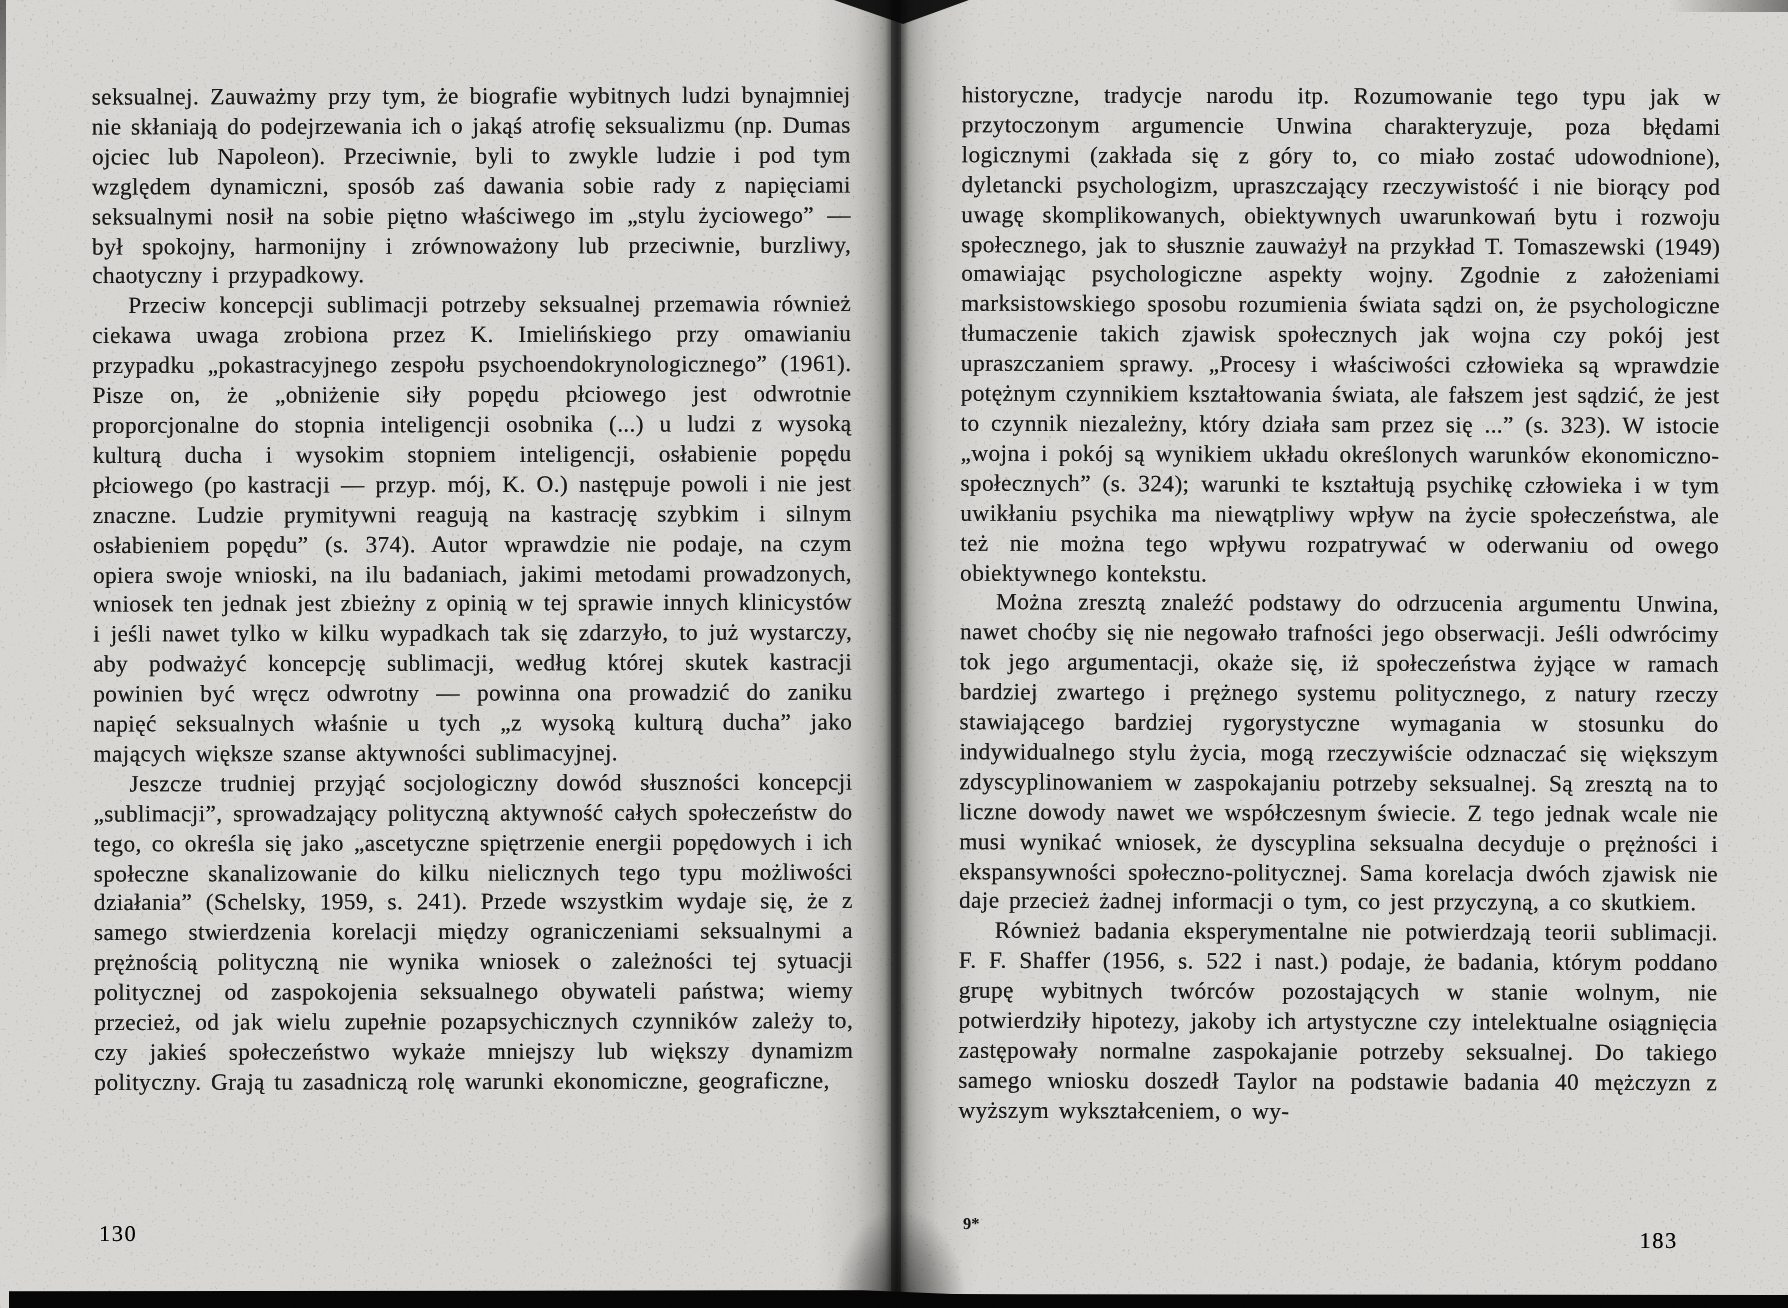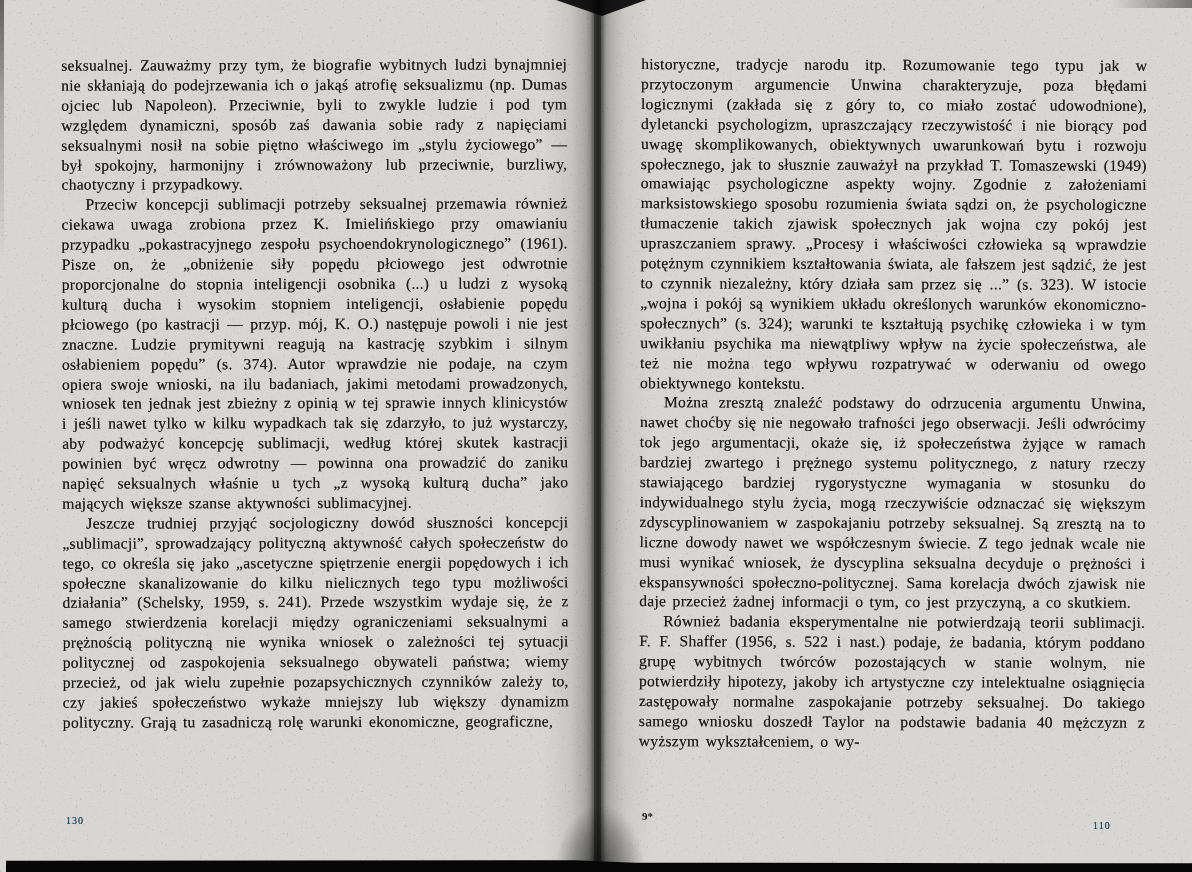--- a/index.html
+++ b/index.html
@@ -23,22 +23,22 @@
     word-spacing:2.2px;
     color:#191919;
     text-shadow:0 0 0.4px rgba(10,10,10,0.65);
   }
   .page-left .text-block{left:62px;top:55px;width:506px;transform:rotate(-0.15deg);}
   .page-right .text-block{left:44px;top:55px;width:506px;transform:rotate(0.2deg);}
   .text-block p{margin:0;}
   .text-block p.indent{text-indent:24px;}
   .page-number{
     position:absolute;
-    font-size:10px;letter-spacing:1px;
-    color:#0c4a6e;text-shadow:0 0 0.4px rgba(10,10,10,0.6);
+    font-size:15px;letter-spacing:1px;
+    color:#000000;text-shadow:0 0 0.4px rgba(10,10,10,0.6);
   }
   .page-left .page-number{left:66px;top:815px;}
   .page-right .page-number{left:497px;top:820px;}
   .signature-mark{
     position:absolute;left:46px;top:810px;
     font-size:11px;font-weight:bold;color:#111;
   }
   
   .gutter-shadow{
     position:absolute;left:543px;top:0;width:110px;height:872px;
@@ -103,21 +103,21 @@
     <div class="page-number">130</div>
   </div>
 
   <div class="page page-right">
     <div class="text-block">
       <p>historyczne, tradycje narodu itp. Rozumowanie tego typu jak w przytoczonym argumencie Unwina charakteryzuje, poza błędami logicznymi (zakłada się z góry to, co miało zostać udowodnione), dyletancki psychologizm, upraszczający rzeczywistość i nie biorący pod uwagę skomplikowanych, obiektywnych uwarunkowań bytu i rozwoju społecznego, jak to słusznie zauważył na przykład T. Tomaszewski (1949) omawiając psychologiczne aspekty wojny. Zgodnie z założeniami marksistowskiego sposobu rozumienia świata sądzi on, że psychologiczne tłumaczenie takich zjawisk społecznych jak wojna czy pokój jest upraszczaniem sprawy. „Procesy i właściwości człowieka są wprawdzie potężnym czynnikiem kształtowania świata, ale fałszem jest sądzić, że jest to czynnik niezależny, który działa sam przez się ...” (s. 323). W istocie „wojna i pokój są wynikiem układu określonych warunków ekonomiczno-społecznych” (s. 324); warunki te kształtują psychikę człowieka i w tym uwikłaniu psychika ma niewątpliwy wpływ na życie społeczeństwa, ale też nie można tego wpływu rozpatrywać w oderwaniu od owego obiektywnego kontekstu.</p>
       <p class="indent">Można zresztą znaleźć podstawy do odrzucenia argumentu Unwina, nawet choćby się nie negowało trafności jego obserwacji. Jeśli odwrócimy tok jego argumentacji, okaże się, iż społeczeństwa żyjące w ramach bardziej zwartego i prężnego systemu politycznego, z natury rzeczy stawiającego bardziej rygorystyczne wymagania w stosunku do indywidualnego stylu życia, mogą rzeczywiście odznaczać się większym zdyscyplinowaniem w zaspokajaniu potrzeby seksualnej. Są zresztą na to liczne dowody nawet we współczesnym świecie. Z tego jednak wcale nie musi wynikać wniosek, że dyscyplina seksualna decyduje o prężności i ekspansywności społeczno-politycznej. Sama korelacja dwóch zjawisk nie daje przecież żadnej informacji o tym, co jest przyczyną, a co skutkiem.</p>
       <p class="indent">Również badania eksperymentalne nie potwierdzają teorii sublimacji. F. F. Shaffer (1956, s. 522 i nast.) podaje, że badania, którym poddano grupę wybitnych twórców pozostających w stanie wolnym, nie potwierdziły hipotezy, jakoby ich artystyczne czy intelektualne osiągnięcia zastępowały normalne zaspokajanie potrzeby seksualnej. Do takiego samego wniosku doszedł Taylor na podstawie badania 40 mężczyzn z wyższym wykształceniem, o wy-</p>
     </div>
     <div class="signature-mark">9*</div>
-    <div class="page-number">110</div>
+    <div class="page-number">183</div>
   </div>
 
   <div class="gutter-shadow"></div>
   <div class="gutter-core"></div>
   <div class="gutter-top-wedge"></div>
   <div class="gutter-bottom-blob"></div>
   <div class="bottom-bar"></div>
   <div class="left-edge-smudge"></div>
   <div class="top-right-smudge"></div>
 

